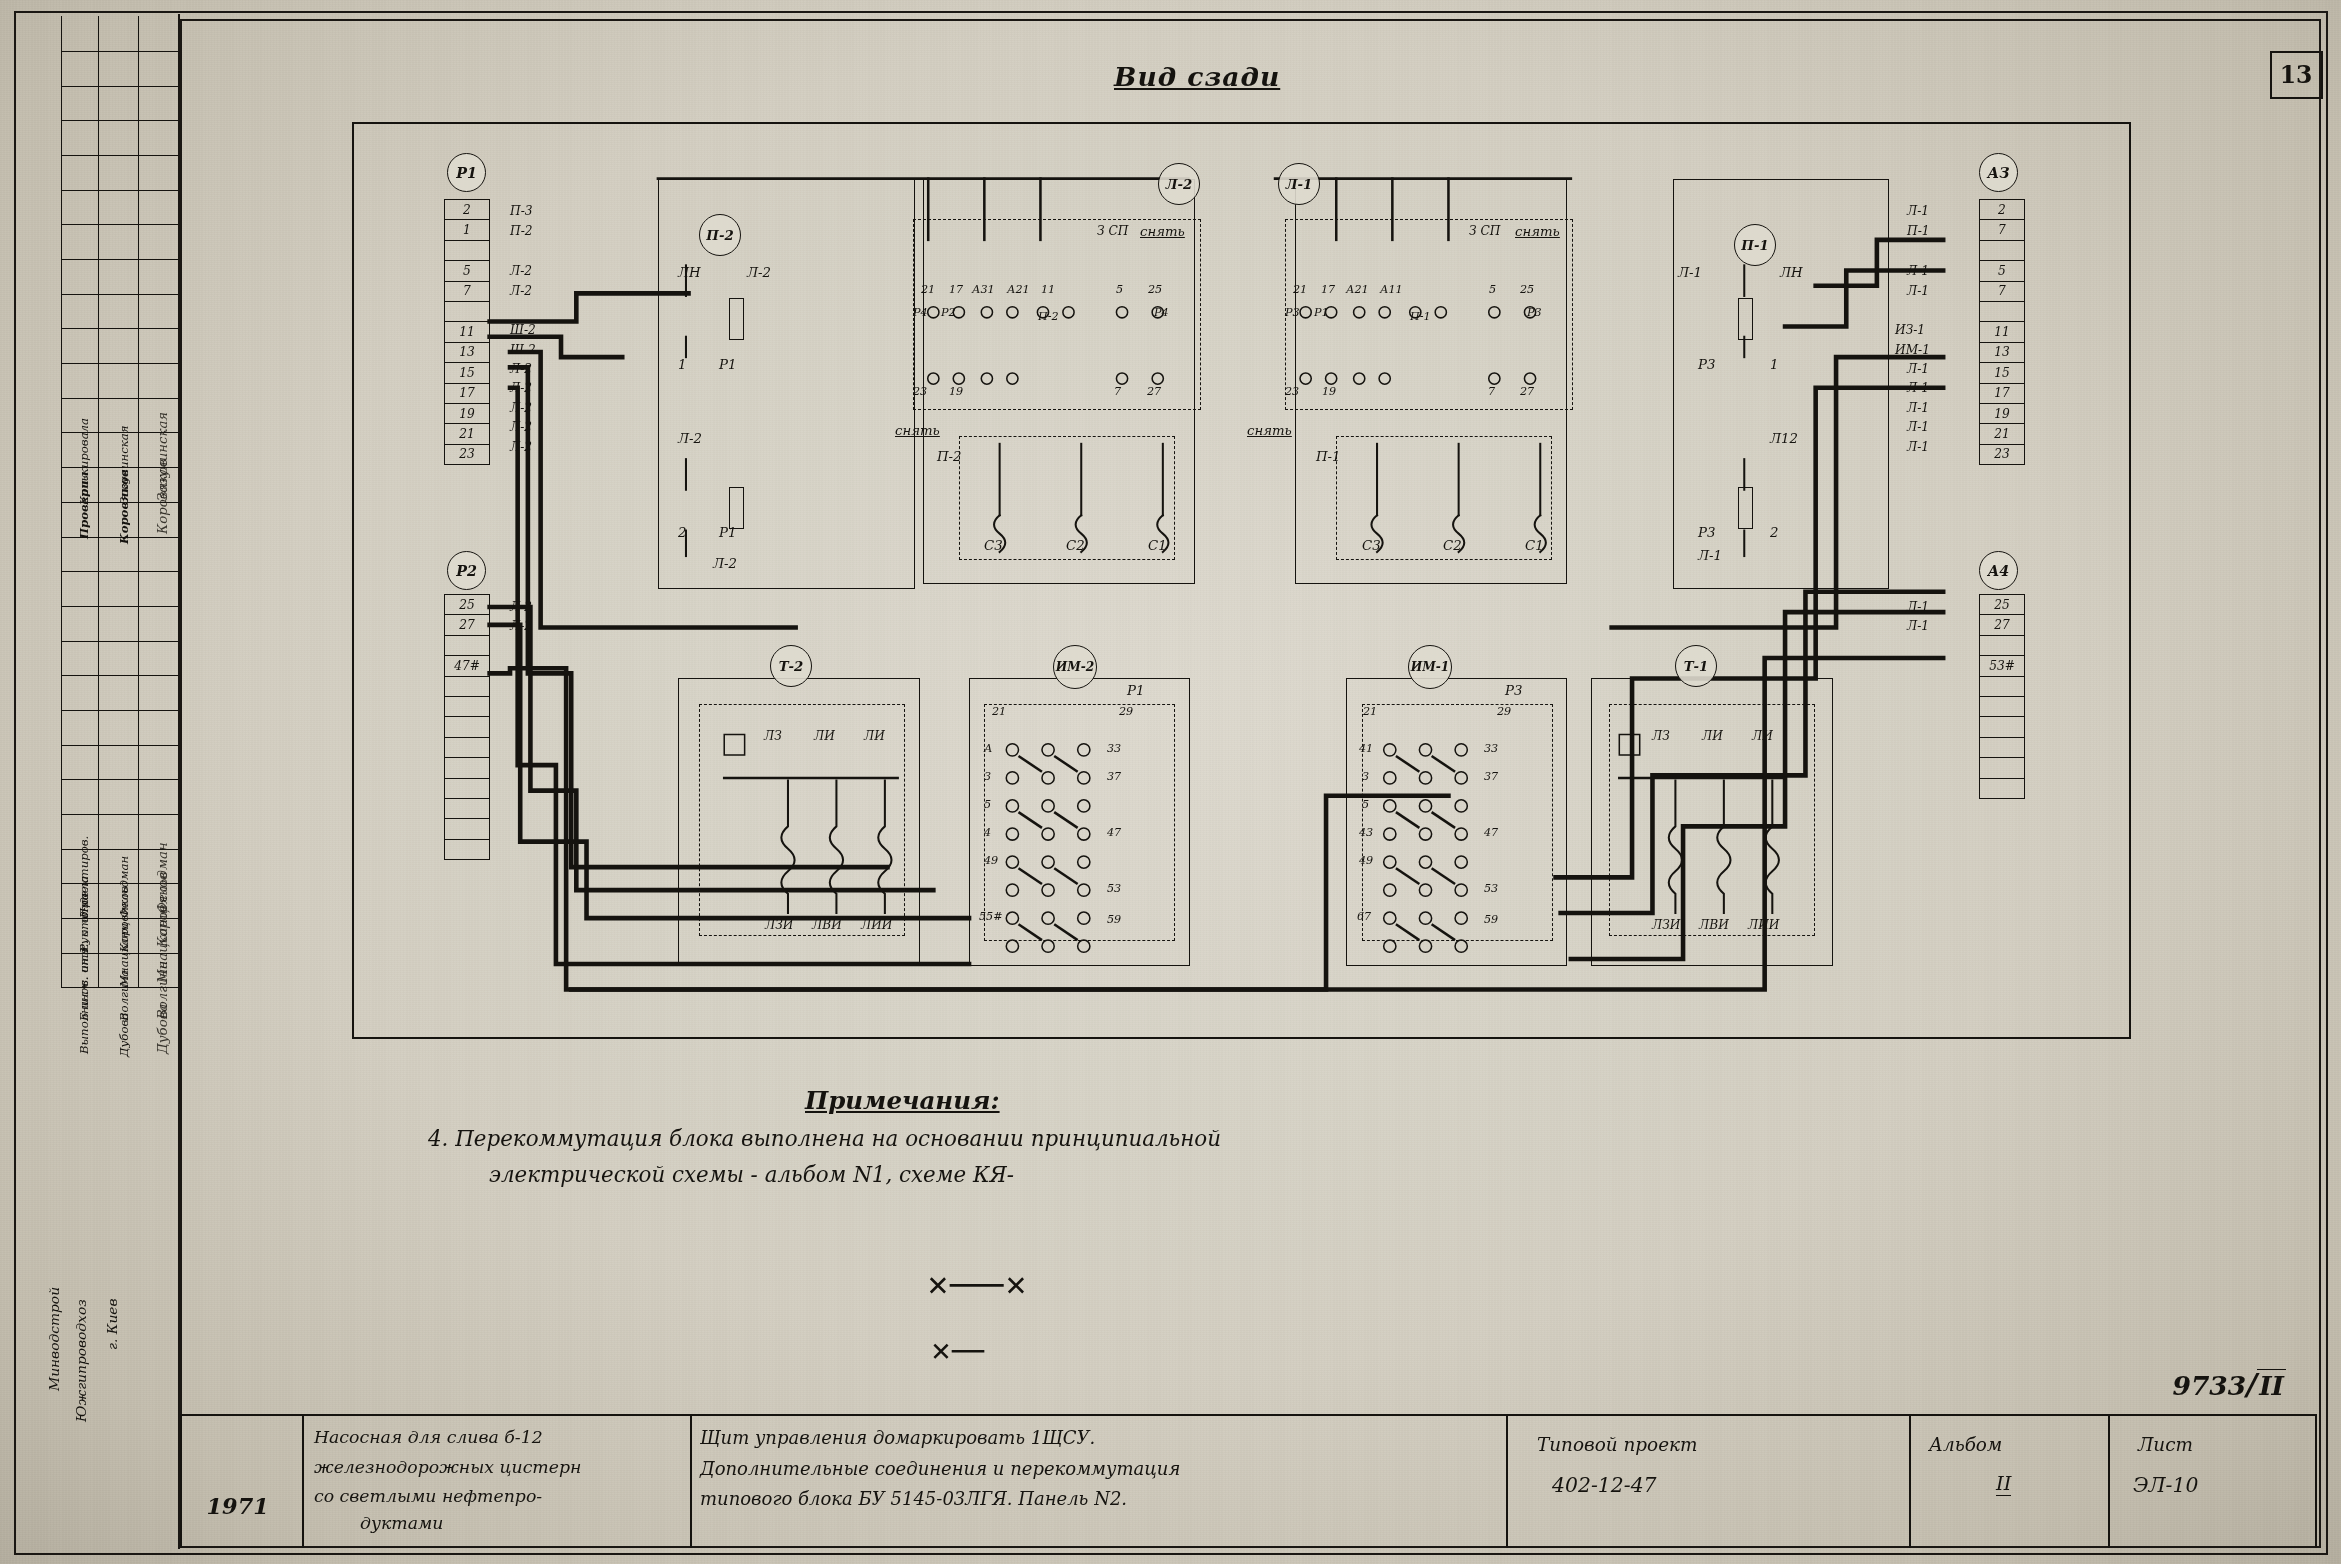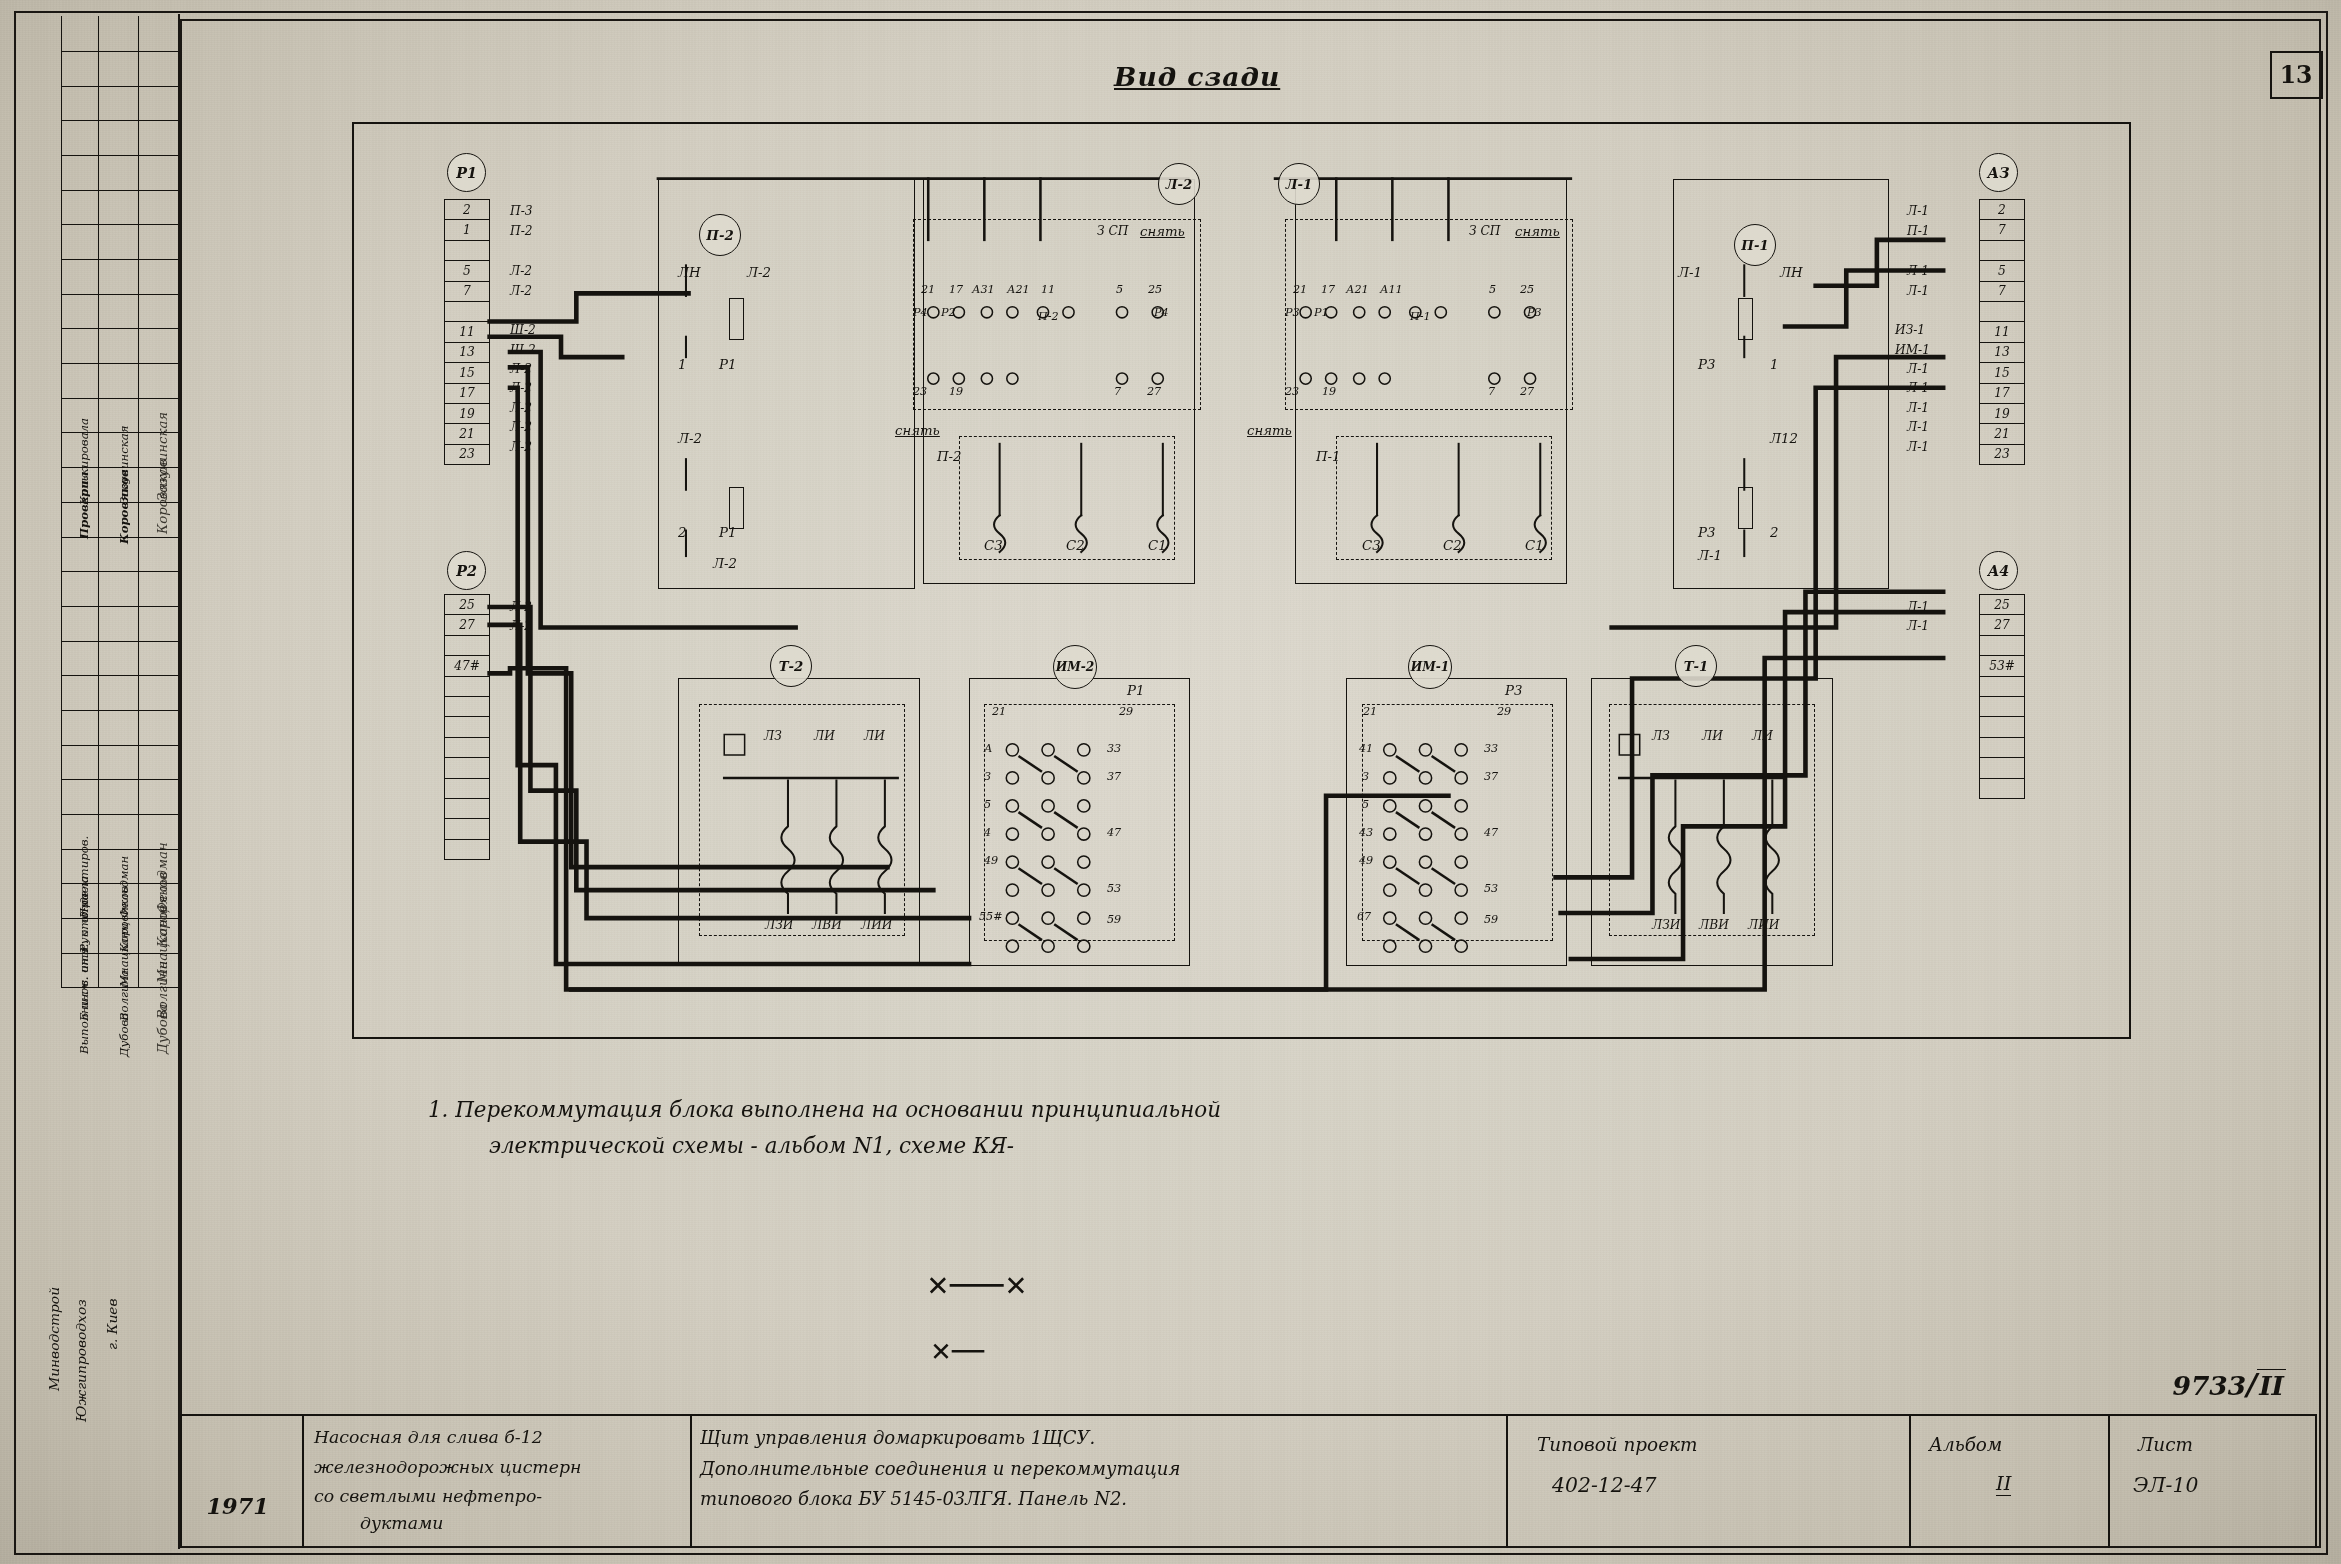--- a/index.html
+++ b/index.html
@@ -624,21 +624,22 @@
   <div class="dashbox" style="left:1609px;top:704px;width:204px;height:230px;"></div>
   <div class="bubble" style="left:1675px;top:645px;width:40px;height:40px;font-size:13.3px;">Т-1</div>
   <div class="txt" style="left:1652px;top:729px;font-size:12.2px;">ЛЗ</div>
   <div class="txt" style="left:1702px;top:729px;font-size:12.2px;">ЛИ</div>
   <div class="txt" style="left:1752px;top:729px;font-size:12.2px;">ЛИ</div>
   <div class="txt" style="left:1652px;top:918px;font-size:12.2px;">ЛЗИ</div>
   <div class="txt" style="left:1699px;top:918px;font-size:12.2px;">ЛВИ</div>
   <div class="txt" style="left:1748px;top:918px;font-size:12.2px;">ЛИИ</div>
 
   <div class="notes">
-    <div class="line">1. Перекоммутация блока выполнена на основании принципиальной</div>
+    <div class="hdr">Примечания:</div>
+    <div class="line">4. Перекоммутация блока выполнена на основании принципиальной</div>
     <div class="line ind">электрической схемы - альбом N1,   схеме КЯ-</div>
   </div>
 
   <div class="tb">
     <div class="cellbox" style="left:0;"></div>
     <div class="cellbox" style="left:122px;"></div>
     <div class="cellbox" style="left:510px;"></div>
     <div class="cellbox" style="left:1326px;"></div>
     <div class="cellbox" style="left:1729px;"></div>
     <div class="cellbox" style="left:1928px;"></div>

